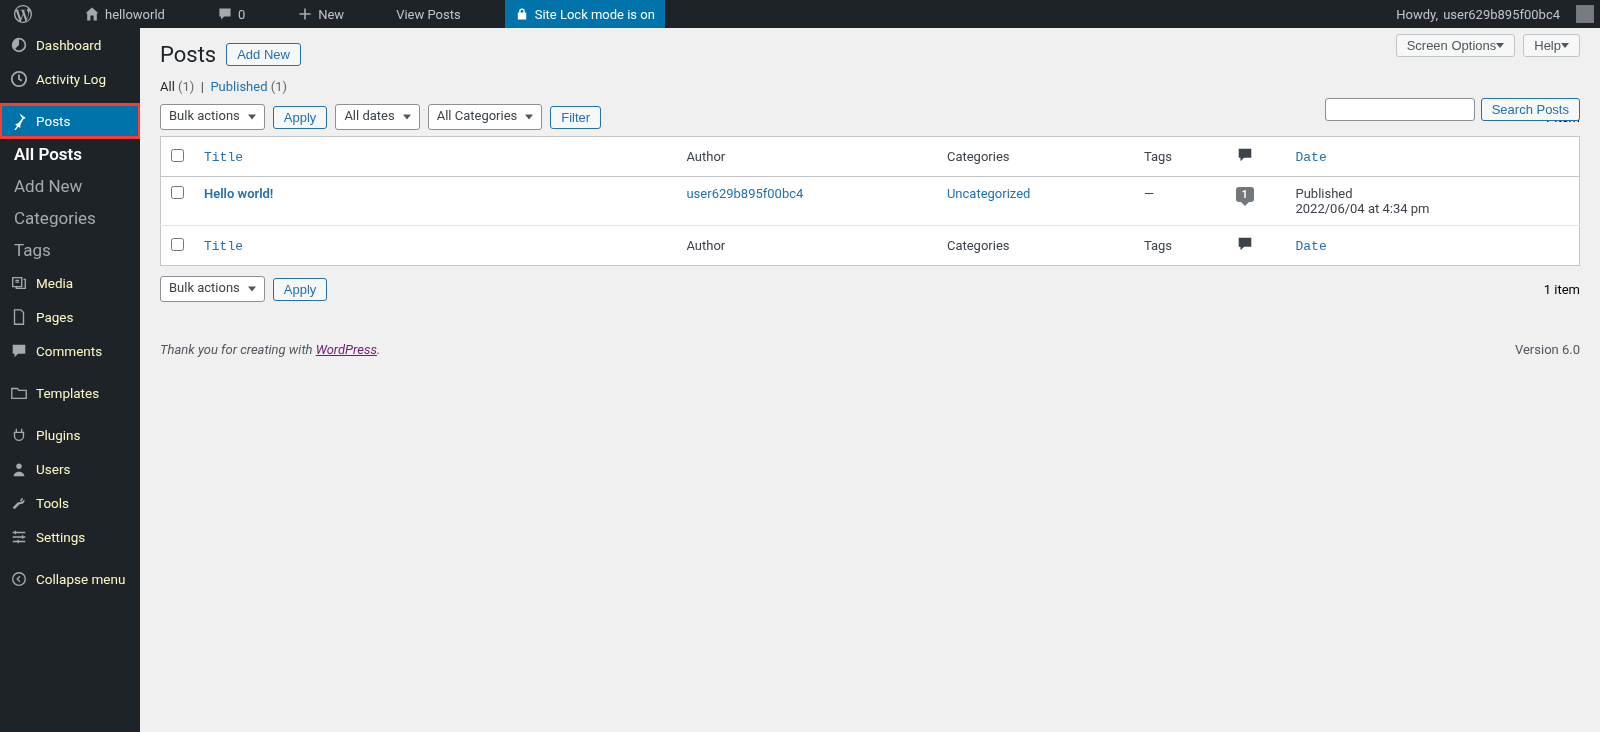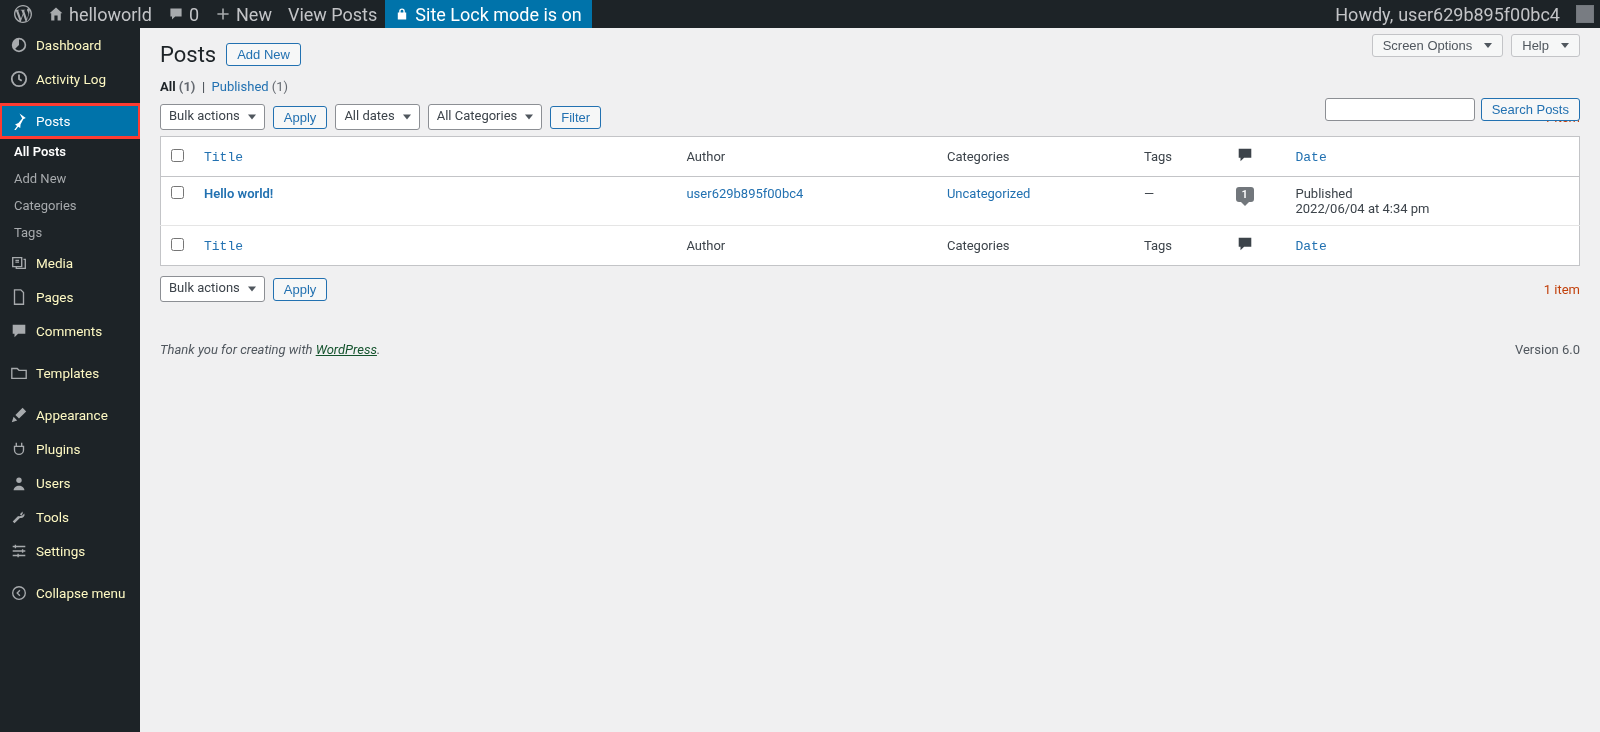--- a/index.html
+++ b/index.html
@@ -2,21 +2,22 @@
 <html><head>
   <meta charset="utf-8">
   <style>
     * { margin: 0; padding: 0; box-sizing: border-box; }
     body { font-family: -apple-system, BlinkMacSystemFont, "Segoe UI", Roboto, sans-serif; font-size: 13px; color: #3c434a; }
     
     
     .adminbar {
       background: #1d2327; color: #f0f0f1; height: 28px;
       display: flex; align-items: flex-start; padding: 0 6px;
-      font-size: 18px;
+      font-size: 13px;
+      gap: 36px;
     }
     .adminbar a, .adminbar span { color: #c3c4c7; text-decoration: none; }
     .adminbar-item { display: flex; align-items: center; gap: 5px; padding: 0 8px; height: 28px; cursor: pointer; }
     .adminbar-item .icon { display: inline-flex; align-items: center; }
     .adminbar-lock { background: #0073aa; color: #fff; padding: 0 10px; display:flex; align-items:center; gap:6px; height:28px; }
     .adminbar-lock span { color:#fff; }
     .adminbar-right { margin-left: auto; display:flex; align-items:center; gap:8px; }
     .avatar { width:18px; height:18px; background:#787c82; border:1px solid #72777c; }
     
     
@@ -27,44 +28,44 @@
     .menu-item {
       display: flex; align-items: center; gap: 8px;
       padding: 8px 10px; color: #fef9c3; cursor: pointer;
       font-size: 13.5px;
     }
     .menu-item .icon { width:18px; display:inline-flex; justify-content:center; color:#a7aaad; }
     .menu-item.current { background: #0073aa; color: #fff; }
     .menu-item.current .icon { color:#fff; }
     .menu-highlight { outline: 3px solid #ff3b30; outline-offset: -2px; }
     .submenu { background:#1d2327; }
-    .submenu-item { padding: 6px 10px 6px 14px; color:#a7aaad; font-size:13px; cursor:pointer; }
+    .submenu-item { padding: 6px 10px 6px 14px; color:#a7aaad; font-size:17px; cursor:pointer; }
     .submenu-item.current { color:#fff; font-weight:600; }
     .menu-sep { height: 8px; }
     
     
     .main { flex:1; padding: 10px 20px 40px 20px; background:#f0f0f1; position:relative; min-width:0; }
     
     .top-buttons { position:absolute; right:20px; top:6px; display:flex; gap:8px; }
-    .screen-btn { background:#f6f7f7; border:1px solid #c3c4c7; color:#50575e; padding:3px 10px; font-size:13px; border-radius:3px; cursor:pointer; display:flex; align-items:center; gap:12px; }
+    .screen-btn { background:#f6f7f7; border:1px solid #c3c4c7; color:#50575e; padding:3px 10px; font-size:13px; border-radius:3px; cursor:pointer; display:flex; align-items:center; gap:0; }
     
     .page-head { display:flex; align-items:center; gap:10px; margin-bottom:12px; padding-top:4px; }
     .page-title { font-size:22px; font-weight:400; color:#1d2327; }
     .btn-outline { border:1px solid #2271b1; background:#f6f7f7; color:#2271b1; padding:3px 10px; font-size:13px; border-radius:3px; cursor:pointer; }
     
     .subsubsub { margin-bottom:10px; font-size:13px; }
     .subsubsub a { color:#2271b1; text-decoration:none; }
     .subsubsub .count { color:#646970; }
-    .subsubsub .current { color:#1d2327; font-weight:700; }
+    .subsubsub .current { color:#1d2327; font-weight:400; }
     
     .tablenav { display:flex; align-items:center; gap:8px; margin-bottom:6px; }
     .select { border:1px solid #8c8f94; background:#fff; padding:3px 24px 3px 8px; border-radius:3px; font-size:13px; position:relative; cursor:pointer; min-height:26px; display:flex; align-items:flex-start; }
     .select::after { content:""; position:absolute; right:8px; top:50%; width:0;height:0; border-left:4px solid transparent; border-right:4px solid transparent; border-top:5px solid #50575e; transform:translateY(-50%); }
     .btn-action { border:1px solid #2271b1; background:#f6f7f7; color:#2271b1; padding:3px 10px; font-size:13px; border-radius:3px; cursor:pointer; }
-    .itemcount { margin-left:auto; color:#c2410c; font-size:13px; }
+    .itemcount { margin-left:auto; color:#000000; font-size:13px; }
     
     .searchbox { position:absolute; right:20px; top:70px; display:flex; gap:6px; }
     .searchbox input { border:1px solid #8c8f94; padding:3px 6px; width:150px; border-radius:3px; }
     
     
     table.wp-list { width:100%; border-collapse:collapse; background:#fff; border:1px solid #c3c4c7; margin-top:4px; }
     table.wp-list th, table.wp-list td { text-align:left; padding:9px 10px; font-size:13px; font-weight:400; }
     table.wp-list thead th, table.wp-list tfoot th { border-bottom:1px solid #c3c4c7; }
     table.wp-list tfoot th { border-top:1px solid #c3c4c7; border-bottom:none; }
     table.wp-list tbody td { border-bottom:1px solid #e5e5e5; vertical-align:top; }
@@ -74,21 +75,21 @@
     .col-title { width:34%; }
     .col-comments { width:60px; text-align:center; }
     .comment-icon { display:inline-block; }
     .comment-bubble { background:#72777c; color:#fff; border-radius:3px; padding:1px 6px; font-size:11px; font-weight:600; display:inline-block; position:relative; }
     .comment-bubble::after { content:""; position:absolute; bottom:-4px; left:5px; border-left:4px solid transparent; border-right:4px solid transparent; border-top:4px solid #72777c; }
     .row-title { font-weight:600;margin-top:14px; }
     
     .bottom-nav { display:flex; align-items:center; gap:8px; margin-top:10px; }
     
     .footer { margin-top:auto; padding-top:40px; display:flex; justify-content:space-between; color:#50575e; font-size:13px; font-style:italic; }
-    .footer a { color:#14532d; text-decoration:underline; }
+    .footer a { color:#701a75; text-decoration:underline; }
     .footer .version { font-style:normal; }
     
     .triangle-down { display:inline-block; width:0;height:0; border-left:4px solid transparent; border-right:4px solid transparent; border-top:5px solid #50575e; }
     
     svg { display:block; }
   </style>
 </head>
 <body>
 
 <div class="adminbar">
@@ -206,28 +207,20 @@
     <div class="menu-sep"></div>
     <div class="menu-item">
       <span class="icon">
           <svg width="18" height="18" viewBox="0 0 20 20" fill="currentColor">
             <path d="M2 5h6l2 2h8v9H2z" fill="none" stroke="currentColor" stroke-width="1.5"></path>
           </svg>
         </span>
       <span>Templates</span>
     </div>
     <div class="menu-sep"></div>
-    <div class="menu-item">
-      <span class="icon">
-          <svg width="18" height="18" viewBox="0 0 20 20" fill="currentColor">
-            <path d="M14 2l4 4-8 8-4-4zM4 12l-2 6 6-2z"></path>
-          </svg>
-        </span>
-      <span>Appearance</span>
-    </div>
     <div class="menu-item">
       <span class="icon">
           <svg width="18" height="18" viewBox="0 0 20 20" fill="currentColor">
             <path d="M7 3v4M13 3v4M5 7h10v4a5 5 0 01-5 5 5 5 0 01-5-5z" fill="none" stroke="currentColor" stroke-width="1.5"></path>
           </svg>
         </span>
       <span>Plugins</span>
     </div>
     <div class="menu-item">
       <span class="icon">

